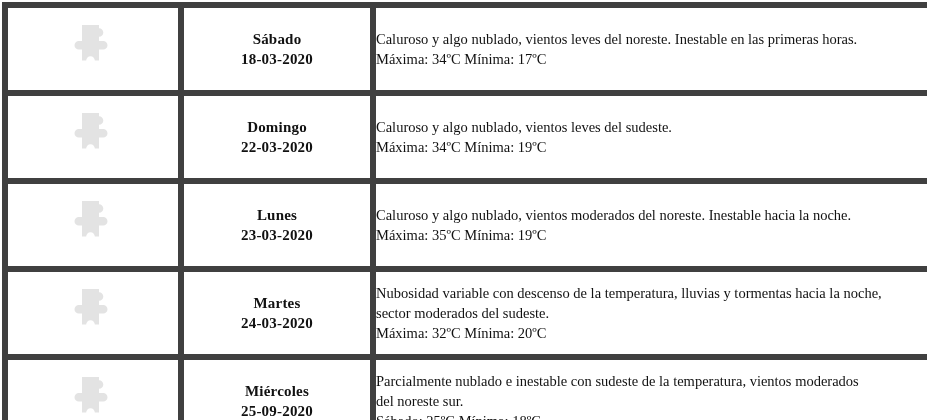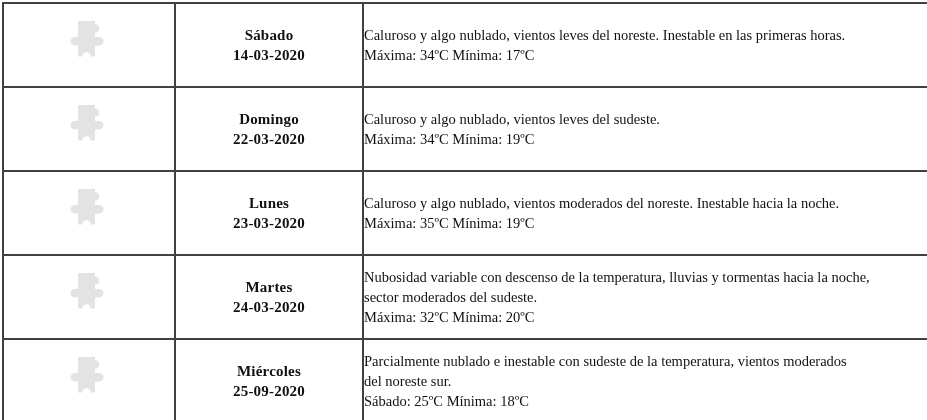--- a/index.html
+++ b/index.html
@@ -14,21 +14,21 @@
     color: #1a1a1a;
     overflow: hidden;
   }
   .forecast-table {
     width: 924px;
     border-collapse: collapse;
     table-layout: fixed;
     margin: 2px 0 0 2px;
   }
   .forecast-table td {
-    border: 2px solid #404040;
+    border: 6px solid #404040;
     padding: 0;
     vertical-align: middle;
     background: #ffffff;
   }
   .col-icon { width: 170px; }
   .col-day  { width: 186px; }
   .col-desc { width: 566px; }
 
   .icon-cell {
     text-align: center;
@@ -68,21 +68,21 @@
     <tr>
       <td class="col-icon icon-cell">
         <span class="puzzle-icon">
           <svg width="52" height="52" viewBox="0 0 52 52" aria-hidden="true">
             <path fill="#e3e3e3" d="M20 4h12v3.2a4.3 4.3 0 1 1 0 8.6V20h4.2a4.3 4.3 0 1 1 0 8.6H32v11h-4.2a4.3 4.3 0 1 0-8.6 0H15v-11h-3.2a4.3 4.3 0 1 1 0-8.6H15V4z"></path>
           </svg>
         </span>
       </td>
       <td class="col-day day-cell">
         <span class="dow">Sábado</span>
-        <span class="date">14-03-2020</span>
+        <span class="date">18-03-2020</span>
       </td>
       <td class="col-desc desc-cell">
         <span class="line">Caluroso y algo nublado, vientos leves del noreste. Inestable en las primeras horas.</span>
         <span class="temps">Máxima: 34ºC Mínima: 17ºC</span>
       </td>
     </tr>
 
     <tr>
       <td class="col-icon icon-cell">
         <span class="puzzle-icon">

